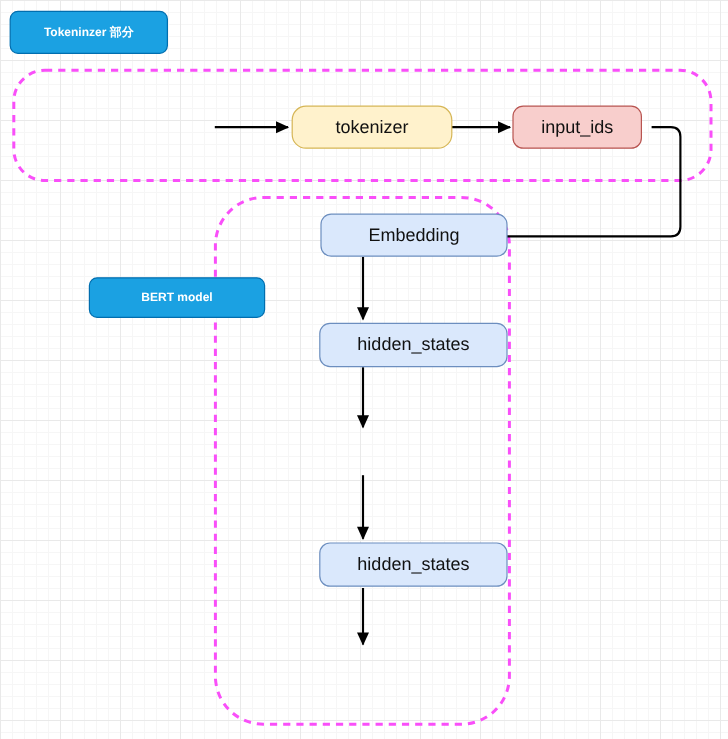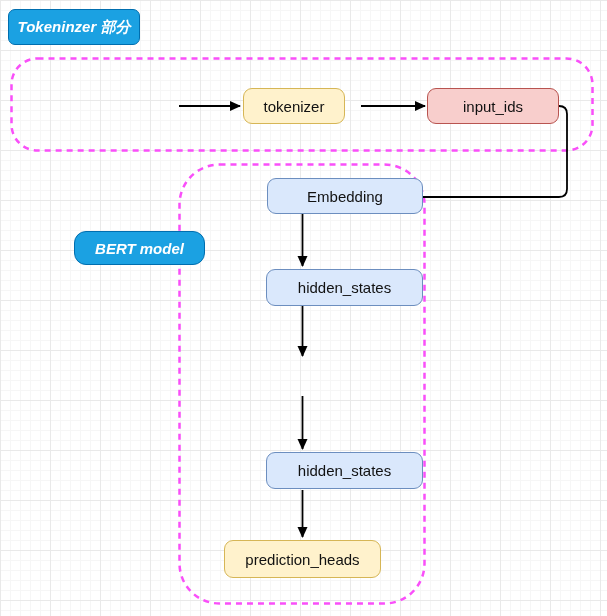--- a/index.html
+++ b/index.html
@@ -41,35 +41,34 @@
   .label{
     position:absolute;
     z-index:3;
     box-sizing:border-box;
     display:flex;align-items:center;justify-content:center;
     border-radius:7px;
     background:var(--label_fill);
     border:1px solid var(--label_border);
     color:var(--label_text);
     font-weight:bold;
-    font-size:15px;
+    font-size:10px;
     white-space:nowrap;
-    font-style:italic;
   }
   
   .n-text        {left:61px;  top:88px;  width:118px; height:36px;}
-  .n-tokenizer   {left:243px; top:88px;  width:102px; height:36px;}
-  .n-inputids    {left:427px; top:88px;  width:132px; height:36px;}
+  .n-tokenizer   {left:243px; top:88px;  width:134px; height:36px;border-radius:12px;}
+  .n-inputids    {left:427px; top:88px;  width:108px; height:36px;}
   .n-embedding   {left:225px; top:178px; width:156px; height:36px;}
   .n-hidden1     {left:224px; top:269px; width:157px; height:37px;}
   .n-encoder     {left:224px; top:359px; width:157px; height:37px;}
   .n-hidden2     {left:224px; top:452px; width:157px; height:37px;}
   .n-prediction  {left:224px; top:540px; width:157px; height:38px;}
   .l-tokenizer   {left:8px;   top:9px;   width:132px; height:36px;}
-  .l-bert        {left:74px;  top:231px; width:131px; height:34px;border-radius:12px;}
+  .l-bert        {left:74px;  top:231px; width:147px; height:34px;}
 </style>
 </head>
 <body>
 
 <div id="canvas">
 
   <svg id="edges" viewBox="0 0 607 616" xmlns="http://www.w3.org/2000/svg">
     <defs>
       <marker id="arrowhead" markerUnits="userSpaceOnUse" markerWidth="13" markerHeight="13" refX="11" refY="6" orient="auto">
         <path d="M1,1 L12,6 L1,11 Z" fill="#000"></path>
@@ -89,15 +88,14 @@
   </svg>
 
   <div class="label l-tokenizer">Tokeninzer 部分</div>
   <div class="label l-bert">BERT model</div>
 
   <div class="node yellow n-tokenizer">tokenizer</div>
   <div class="node red n-inputids">input_ids</div>
   <div class="node blue n-embedding">Embedding</div>
   <div class="node blue n-hidden1">hidden_states</div>
   <div class="node blue n-hidden2">hidden_states</div>
-  <div class="node yellow n-prediction">prediction_heads</div>
 
 </div>
 
 </body></html>

